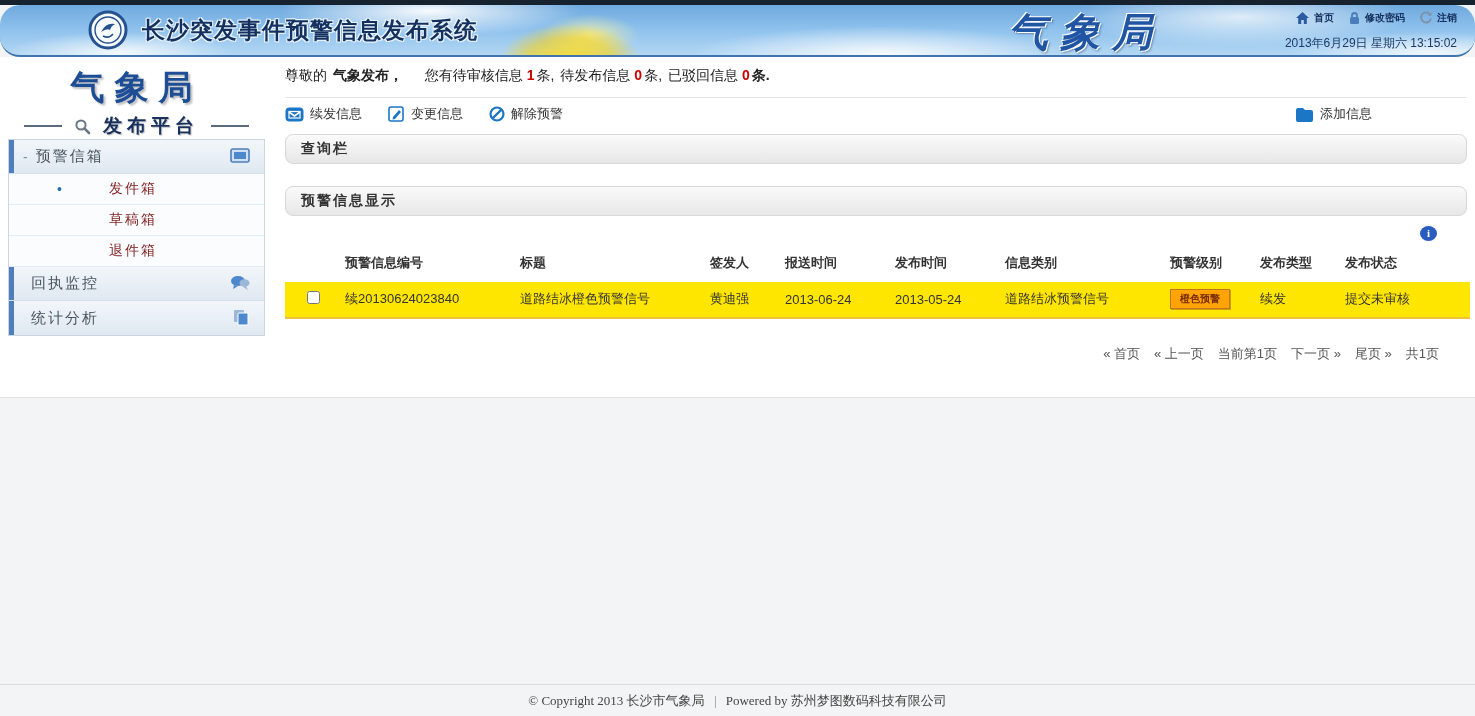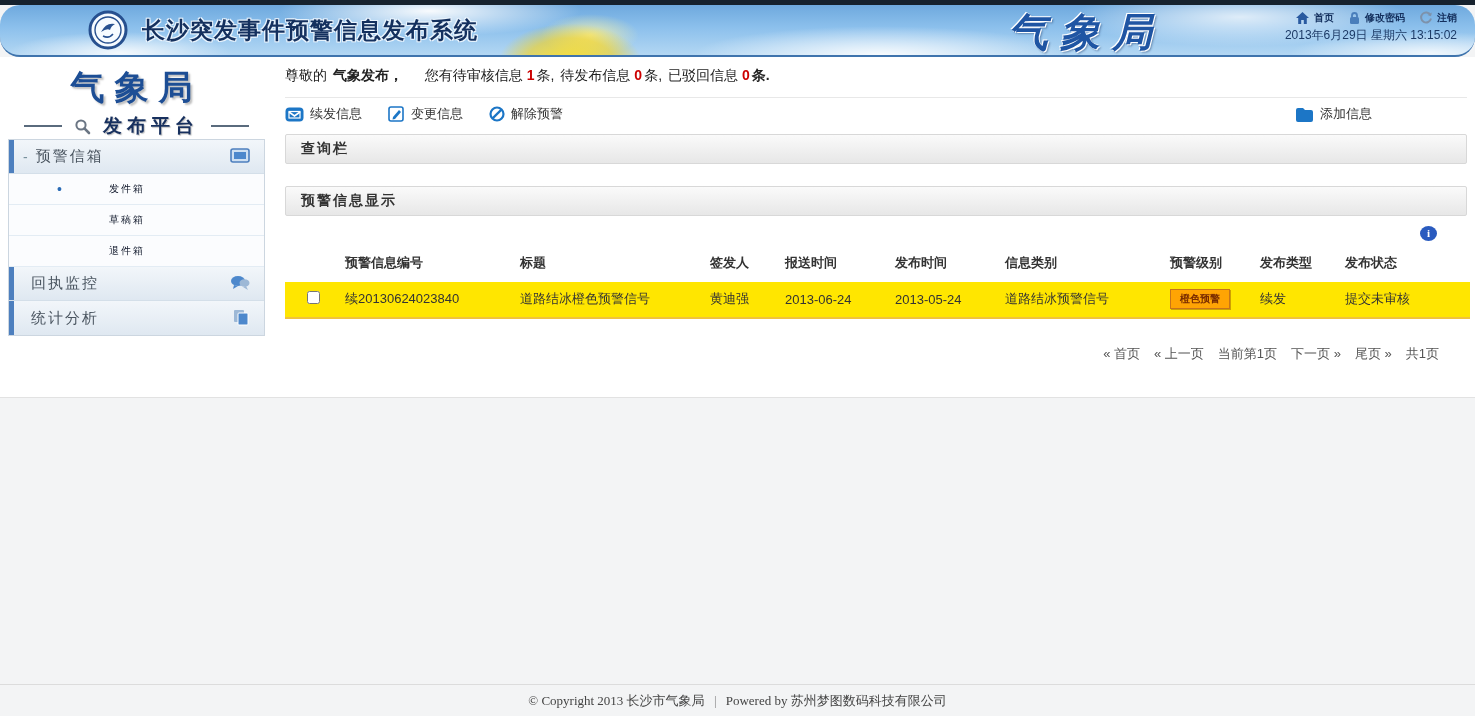--- a/index.html
+++ b/index.html
@@ -30,21 +30,21 @@
   }
   .org-title {
     position:absolute; left:1008px; top:0px; font-size:40px; font-weight:bold; color:#1f55a3;
     letter-spacing:12px; font-style:italic;
     text-shadow:1px 1px 0 #ffffff, -1px -1px 0 #ffffff, 2px 2px 2px rgba(20,48,94,.4);
   }
   .header-right { position:absolute; right:18px; top:6px; text-align:right; color:#14305e; }
   .nav-links { display:flex; align-items:center; justify-content:flex-end; gap:6px; font-size:10px; font-weight:bold; }
   .nav-link { display:flex; align-items:center; gap:4px; cursor:pointer; }
   .nav-link + .nav-link { margin-left:8px; }
-  .datetime { font-size:12px; margin-top:2px; color:#1c3a66; }
+  .datetime { font-size:12px; margin-top:10px; color:#1c3a66; }
 
   
   .content-band { position:absolute; left:0; top:57px; width:1475px; height:341px; background:#ffffff; border-bottom:1px solid #e2e2e2; }
 
   
   .sidebar { position:absolute; left:8px; top:2px; width:257px; }
   .side-logo { text-align:center; padding-top:6px; height:80px; }
   .side-logo-title {
     font-size:34px; font-weight:bold; color:#1d4e95; letter-spacing:10px;
     text-shadow:2px 2px 2px rgba(0,0,0,.25);
@@ -61,39 +61,39 @@
   }
   .menu-group .bar { position:absolute; left:0; top:0; width:5px; height:100%; background:#4d7fbe; }
   .menu-group .collapse { margin-left:14px; color:#7b8global8; color:#78909c; font-size:14px; }
   .menu-group .glabel { margin-left:8px; font-size:15px; color:#4a5560; letter-spacing:2px; }
   .menu-group .gicon { position:absolute; right:14px; top:8px; }
 
   .submenu { background:#fbfcfe; }
   .submenu-item { position:relative; height:31px; display:flex; align-items:center; border-bottom:1px solid #e3ecf4; cursor:pointer; }
   .submenu-item:last-child { border-bottom:1px solid #e3ecf4; }
   .submenu-item .dot { position:absolute; left:48px; color:#2a6bb5; font-size:14px; }
-  .submenu-item .slabel { margin-left:100px; font-size:10px; color:#0f172a; letter-spacing:2px; }
+  .submenu-item .slabel { margin-left:100px; font-size:14px; color:#7f1d1d; letter-spacing:2px; }
 
   
   .main { position:absolute; left:285px; top:10px; width:1182px; }
   .greeting { font-size:14px; color:#222; height:30px; }
   .greeting .bold { font-weight:bold; }
   .greeting .count { color:var(--alert-red,#cc0000); font-weight:bold; padding:0 2px; }
   .greeting .seg { margin-right:2px; }
   .greeting .gap { display:inline-block; width:16px; }
 
   .toolbar { height:33px; display:flex; align-items:center; border-top:1px solid #e8e8e8; }
   .tool-item { display:flex; align-items:center; gap:6px; margin-right:26px; font-size:13px; color:#333; cursor:pointer; }
   .toolbar-spacer { flex:1; }
   .tool-item.right { margin-right:95px; }
 
   .section-bar {
     height:30px; display:flex; align-items:center; padding-left:15px;
     background:linear-gradient(180deg,#fafafa 0%,#e7e7e7 100%);
-    border:1px solid #d8d8d8; border-radius:2px;
+    border:1px solid #d8d8d8; border-radius:8px;
     font-size:14px; font-weight:bold; color:#333; letter-spacing:2px;
   }
   .bar-query { margin-top:4px; }
   .bar-table { margin-top:22px; }
 
   .table-panel { padding-top:4px; }
   .info-row { height:26px; display:flex; justify-content:flex-end; padding-right:30px; align-items:center; }
   .info-icon { width:17px; height:15px; border-radius:50%; background:#2a5bbf; color:#fff; font-size:11px; font-weight:bold;
     display:flex; align-items:center; justify-content:center; font-family:"Liberation Serif",serif; cursor:pointer; }
 

